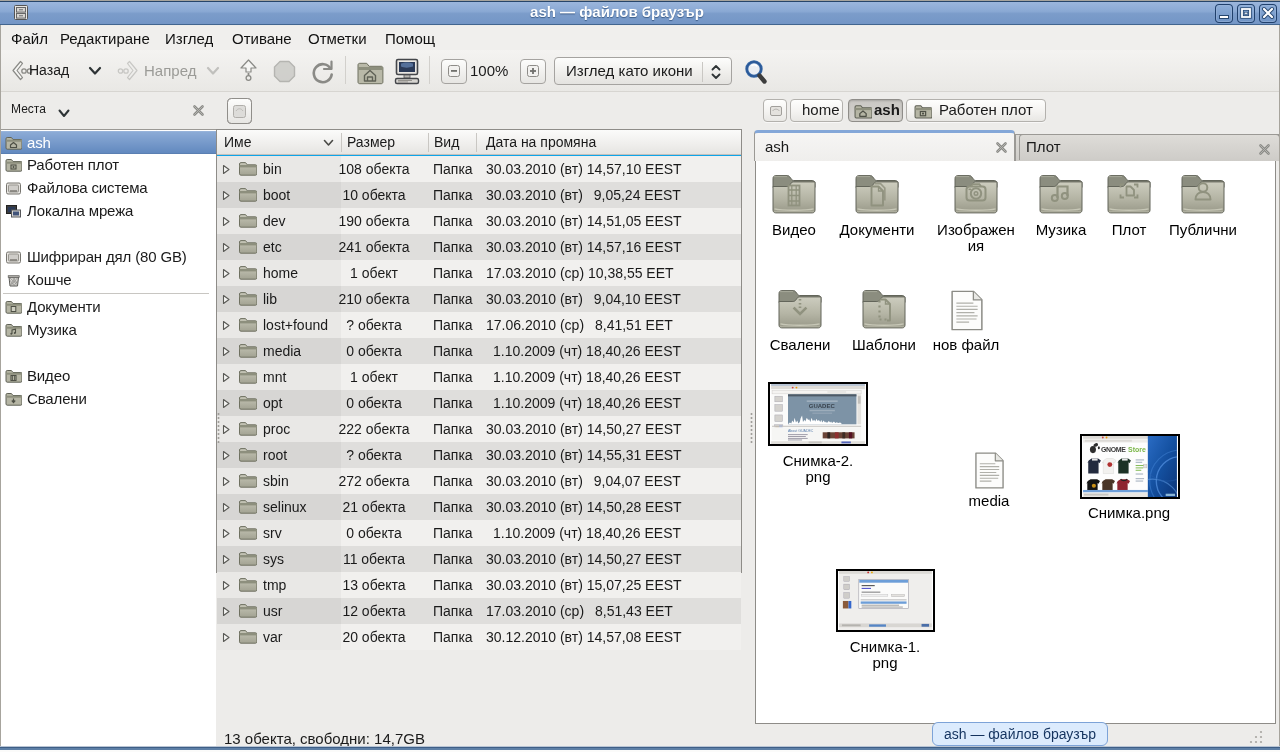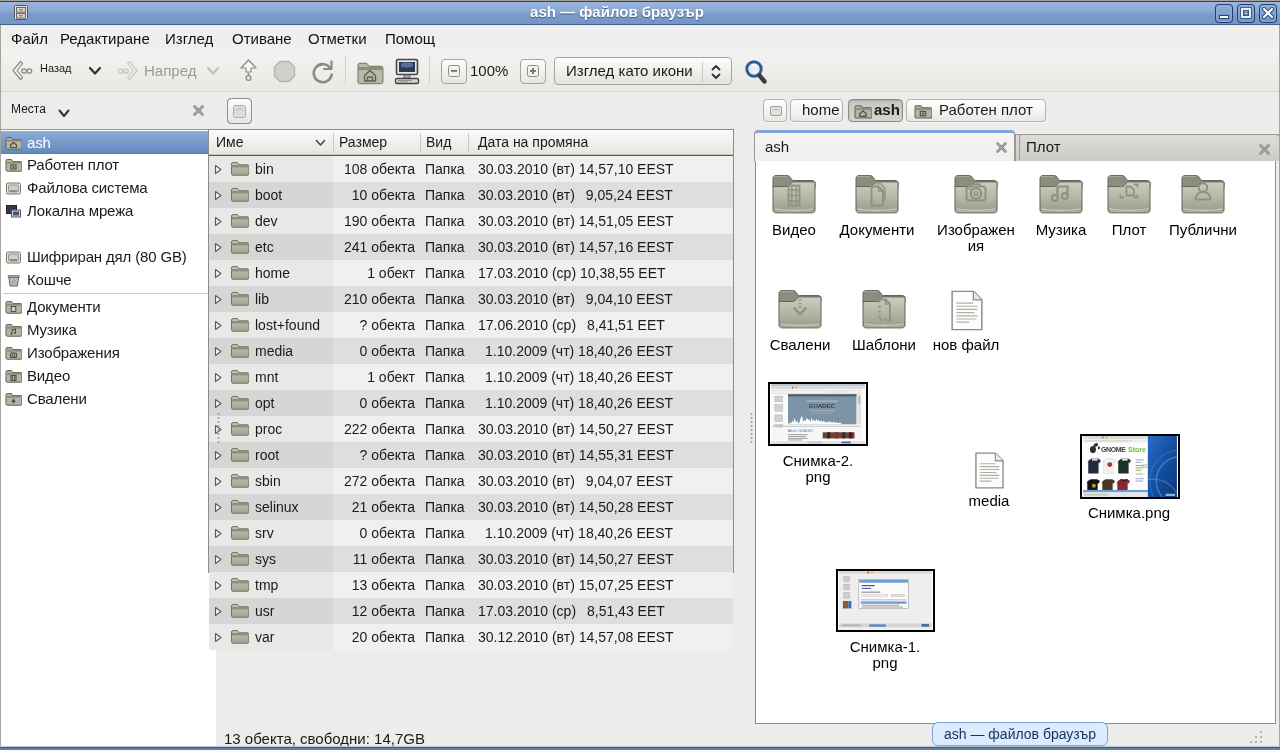--- a/index.html
+++ b/index.html
@@ -19,31 +19,31 @@
 .toolbar{left:0;top:50px;width:1280px;height:42px;background:linear-gradient(#f4f3f1,#e9e8e5);
  border-bottom:1px solid #d7d5d1;border-left:1px solid #a7a49d;border-right:1px solid #a7a49d}
 .tsep{position:absolute;top:6px;width:1px;height:28px;background:#d2d0cc}
 
 .sidebar{left:1px;top:129px;width:215px;height:617px;background:#fff;border-top:1px solid #9b9995}
 .sbrow{position:absolute;left:0;width:215px;height:23px}
 .sbrow .txt{position:absolute;left:26px;top:2px;font-size:15px;letter-spacing:-.15px;white-space:nowrap}
 .sbrow.sel{background:linear-gradient(#8cabd6,#6289bf);border-top:1px solid #97b3da;border-bottom:1px solid #5a7fb2}
 .sbrow.sel .txt{color:#fff}
 .sbsep{position:absolute;left:2px;width:206px;height:1px;background:#c8c6c2}
-.listpane{left:208px;top:129px;width:526px;height:444px;background:#15803d;border:1px solid #8e8c88}
+.listpane{left:216px;top:129px;width:526px;height:444px;background:#0ea5e9;border:1px solid #8e8c88}
 .lhead{position:absolute;left:0;top:0;width:524px;height:25px;
  background:linear-gradient(#fbfbfa,#efeeec 60%,#e6e5e2);border-bottom:1px solid #c3c1bd}
 .lhead .col{position:absolute;top:4px;font-size:14px;color:#1a1a1a;white-space:nowrap}
 .lhead .csep{position:absolute;top:3px;width:1px;height:19px;background:#c9c7c3}
 .lrow{position:absolute;left:0;width:524px;height:26px;white-space:nowrap;font-size:14px}
 .lrow .c1{position:absolute;left:0;top:0;width:124px;height:26px}
 .lrow.even{background:#f1f0ee}.lrow.even .c1{background:#e9e8e6}
 .lrow.odd{background:#dfdedc}.lrow.odd .c1{background:#d7d6d4}
 .lrow .name{position:absolute;left:46px;top:5px}
-.lrow .size{position:absolute;left:108px;top:5px;width:98px;text-align:right}
+.lrow .size{position:absolute;left:108px;top:5px;width:98px;text-align:center}
 .lrow .kind{position:absolute;left:216px;top:5px}
 .lrow .date{position:absolute;left:269px;top:5px}
 .lrow svg.exp{position:absolute;left:5px;top:8px}
 .lrow svg.fold{position:absolute;left:21px;top:4px}
 .statusbar{left:222px;top:726px;width:526px;height:20px}
 .statusbar span{position:absolute;left:2px;top:4px;font-size:15px;color:#1a1a1a}
 
 .canvas{left:755px;top:160px;width:521px;height:564px;background:#fff;border:1px solid #8e8c88;border-top:1px solid #a9a7a3}
 .crumb{position:absolute;top:99px;height:23px;border:1px solid #b3b1ad;border-radius:4px;
  background:linear-gradient(#fefefd,#f4f3f1 55%,#e8e7e4);box-shadow:0 1px 0 rgba(255,255,255,.6)}
@@ -108,21 +108,21 @@
     <span style="left:231px">Отиване</span>
     <span style="left:307px">Отметки</span>
     <span style="left:384px">Помощ</span>
   </div>
 <div class="abs toolbar"></div>
 <svg class="abs" style="left:9px;top:59px" width="24" height="24" viewBox="0 0 24 24">
 <path d="M11.5 2.5 L4 11.5 L11.5 20.5 L13.5 18.5 L8 11.5 L13.5 4.5 Z" fill="#f6f6f4" stroke="#8a8a86" stroke-width="1.2" stroke-linejoin="round"></path>
 <circle cx="15" cy="12" r="2.2" fill="none" stroke="#8a8a86" stroke-width="1.3"></circle>
 <circle cx="20.5" cy="12" r="2.2" fill="none" stroke="#8a8a86" stroke-width="1.3"></circle>
 </svg>
-<span class="abs" style="left:40px;top:62px;font-size:11px">Назад</span>
+<span class="abs" style="left:29px;top:62px;font-size:14px">Назад</span>
 <svg class="abs" style="left:88px;top:66px" width="14" height="10" viewBox="0 0 14 10">
 <path d="M2 2 L7 7.5 L12 2" fill="none" stroke="#2e3436" stroke-width="2.2" stroke-linecap="round" stroke-linejoin="round"></path>
   </svg>
 <svg class="abs" style="left:117px;top:59px" width="24" height="24" viewBox="0 0 24 24" opacity="0.45">
 <path d="M12.5 2.5 L20 11.5 L12.5 20.5 L10.5 18.5 L16 11.5 L10.5 4.5 Z" fill="#f0f0ee" stroke="#9a9a96" stroke-width="1.2" stroke-linejoin="round"></path>
 <circle cx="9" cy="12" r="2.2" fill="none" stroke="#9a9a96" stroke-width="1.3"></circle>
 <circle cx="3.5" cy="12" r="2.2" fill="none" stroke="#9a9a96" stroke-width="1.3"></circle>
 </svg>
 <span class="abs" style="left:144px;top:62px;font-size:15px;color:#9b9b97">Напред</span>
 <svg class="abs" style="left:206px;top:66px" width="14" height="10" viewBox="0 0 14 10" opacity="0.45">
@@ -265,29 +265,20 @@
     </div>
     <div class="sbrow" style="top:189px">
       <svg style="position:absolute;left:4px;top:3px" width="17" height="16" viewBox="0 0 17 15">
         <path d="M1 12.5 V3.2 c0-.7.5-1.2 1.2-1.2 h4.2 l1.6 2 h7.8 c.7 0 1.2.5 1.2 1.2 v7.3 c0 .7-.5 1.2-1.2 1.2 H2.2 C1.5 13.7 1 13.2 1 12.5 Z" fill="#b5b5a4" stroke="#5f6156"></path>
 <path d="M1 5.2 h16" stroke="#8d8f7d" stroke-width="2"></path>
         <path d="M7 11.2 V7.5 l3.5-.8 v3.7" fill="none" stroke="#4e5046" stroke-width="1.1"></path>
         <circle cx="6.3" cy="11.2" r="1" fill="#4e5046"></circle>
         <circle cx="9.8" cy="10.5" r="1" fill="#4e5046"></circle>
       </svg>
       <span class="txt">Музика</span>
-    </div>
-    <div class="sbrow" style="top:212px">
-      <svg style="position:absolute;left:4px;top:3px" width="17" height="16" viewBox="0 0 17 15">
-        <path d="M1 12.5 V3.2 c0-.7.5-1.2 1.2-1.2 h4.2 l1.6 2 h7.8 c.7 0 1.2.5 1.2 1.2 v7.3 c0 .7-.5 1.2-1.2 1.2 H2.2 C1.5 13.7 1 13.2 1 12.5 Z" fill="#b5b5a4" stroke="#5f6156"></path>
-<path d="M1 5.2 h16" stroke="#8d8f7d" stroke-width="2"></path>
-        <rect x="5.5" y="7.5" width="6" height="4.4" rx="1" fill="none" stroke="#4e5046" stroke-width="1.1"></rect>
-        <circle cx="8.5" cy="9.7" r="1.3" fill="none" stroke="#4e5046"></circle>
-      </svg>
-      <span class="txt">Изображения</span>
     </div>
     <div class="sbrow" style="top:235px">
       <svg style="position:absolute;left:4px;top:3px" width="17" height="16" viewBox="0 0 17 15">
         <path d="M1 12.5 V3.2 c0-.7.5-1.2 1.2-1.2 h4.2 l1.6 2 h7.8 c.7 0 1.2.5 1.2 1.2 v7.3 c0 .7-.5 1.2-1.2 1.2 H2.2 C1.5 13.7 1 13.2 1 12.5 Z" fill="#b5b5a4" stroke="#5f6156"></path>
 <path d="M1 5.2 h16" stroke="#8d8f7d" stroke-width="2"></path>
         <rect x="6" y="7" width="5" height="5" fill="none" stroke="#4e5046" stroke-width="1.1"></rect>
         <path d="M7.5 7 v5 M9.5 7 v5" stroke="#4e5046" stroke-width=".8"></path>
       </svg>
       <span class="txt">Видео</span>
     </div>

